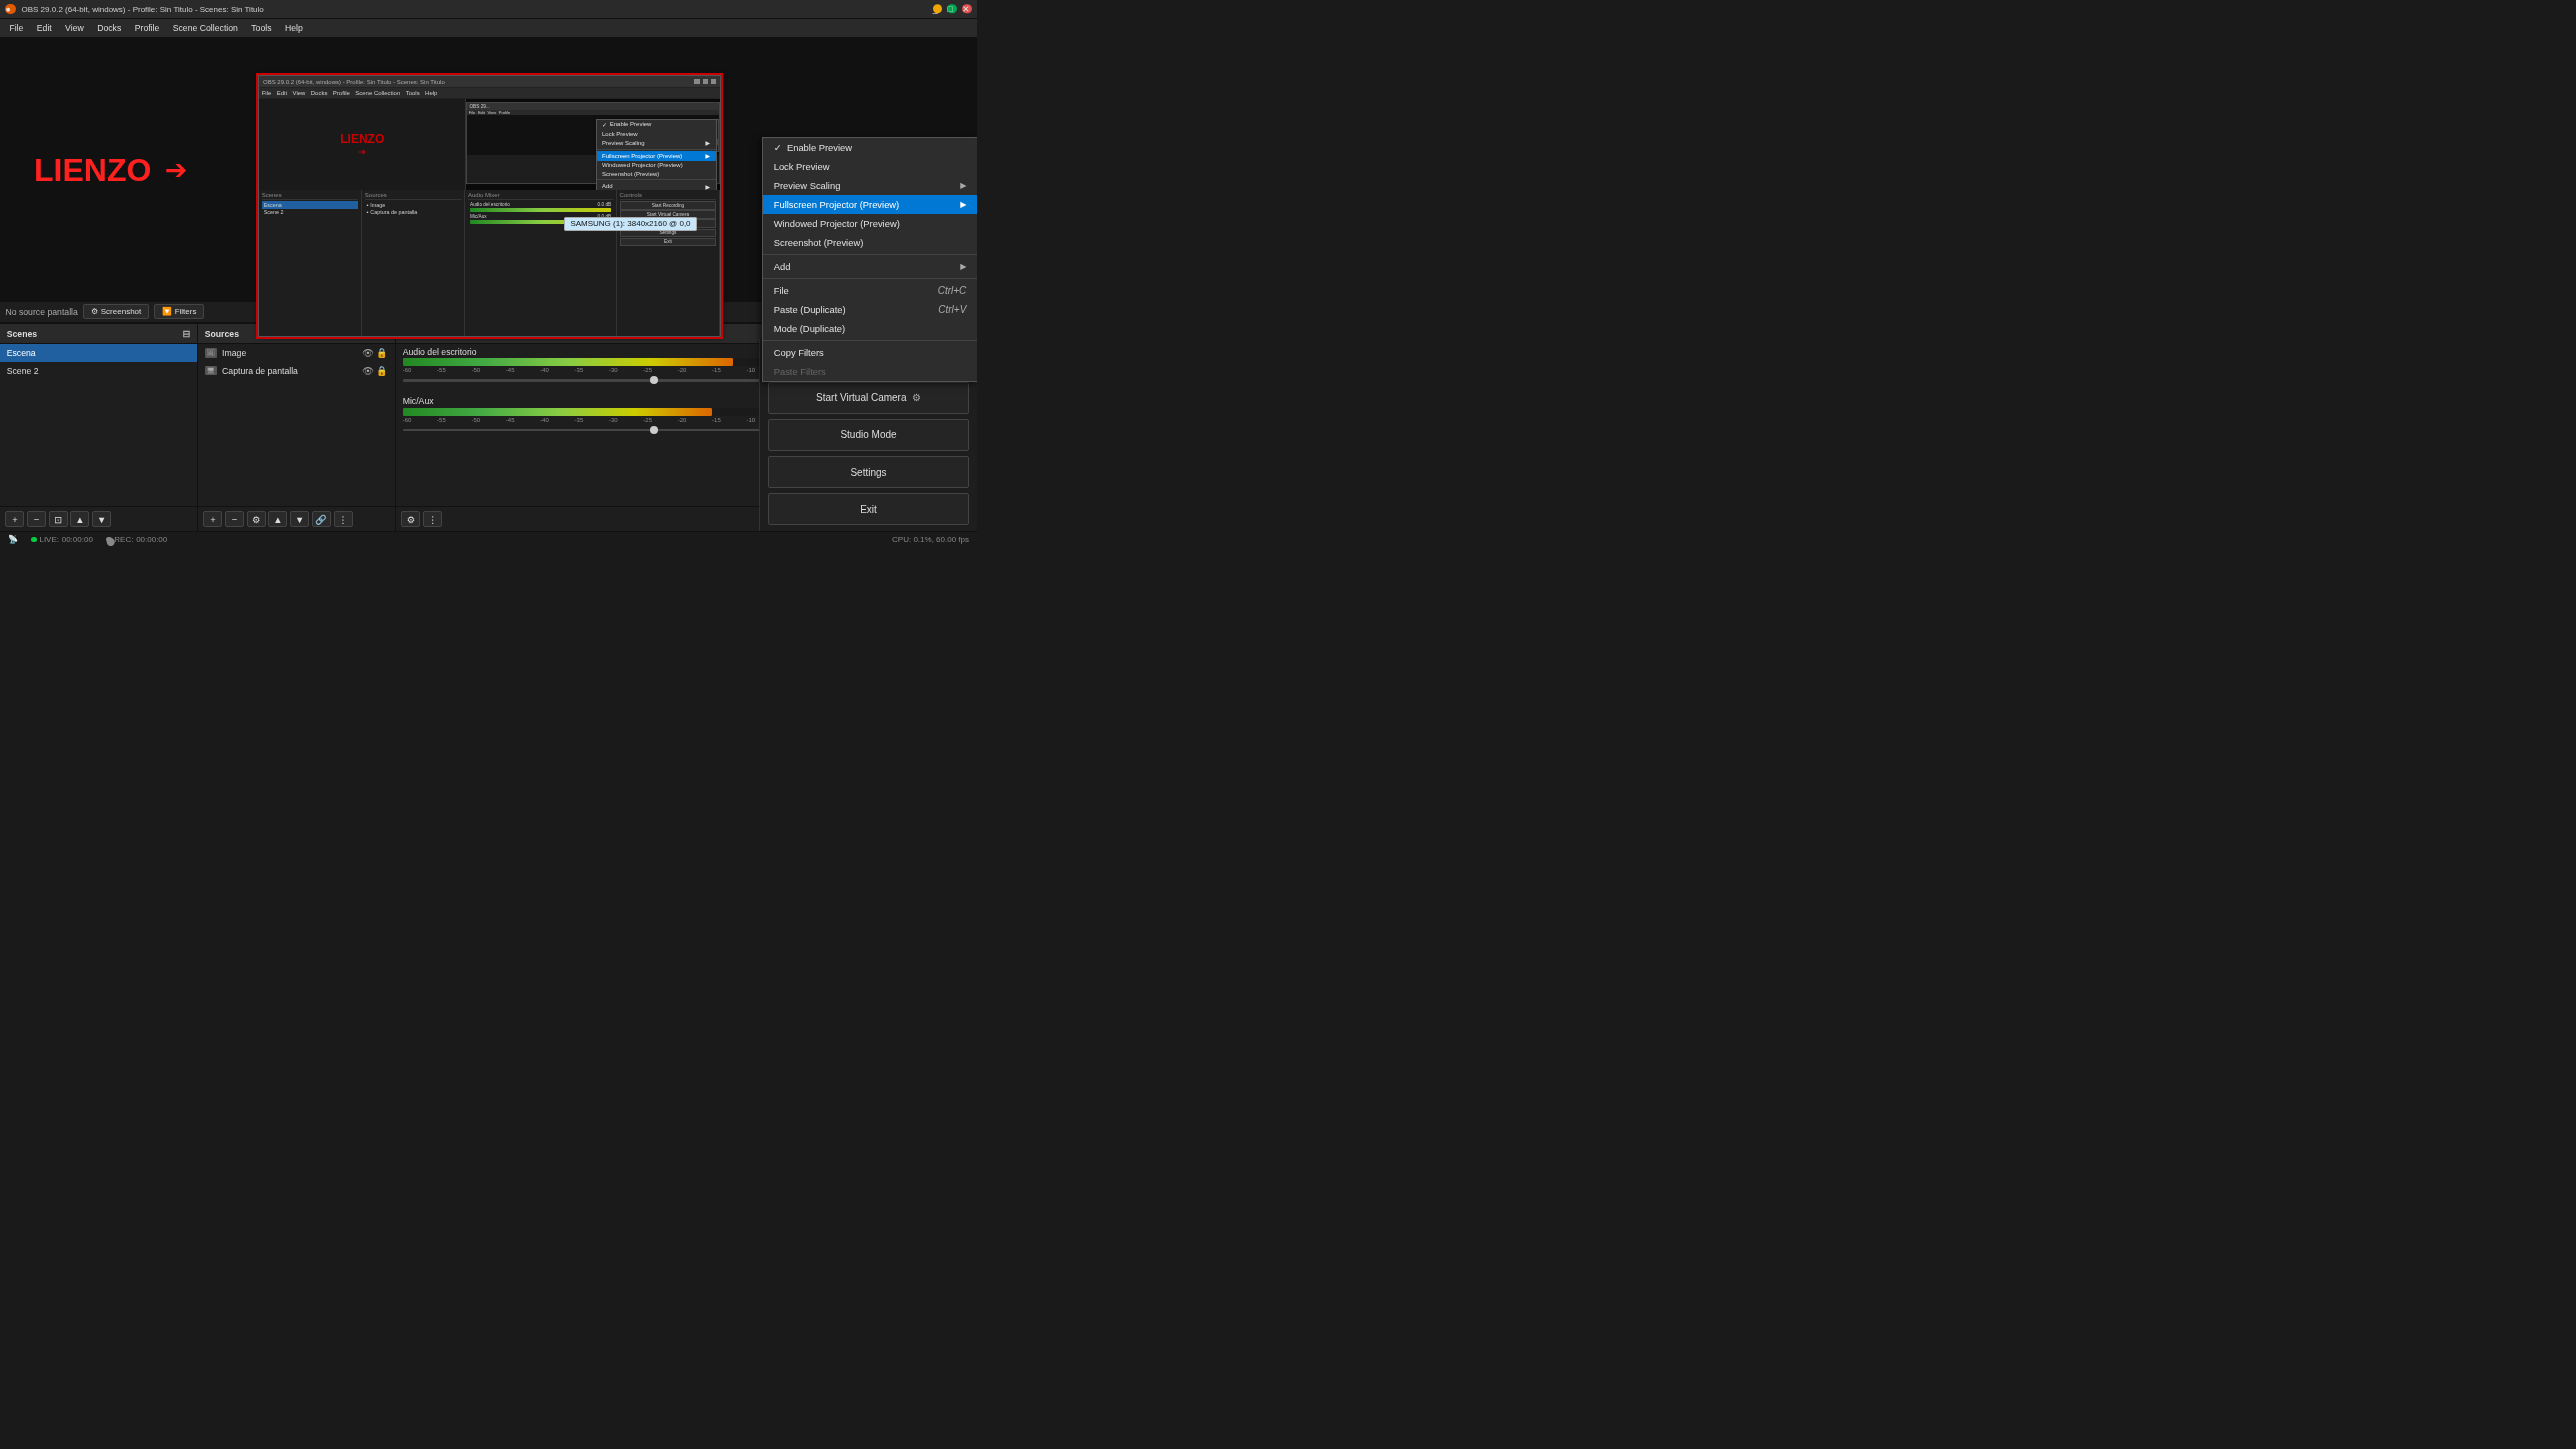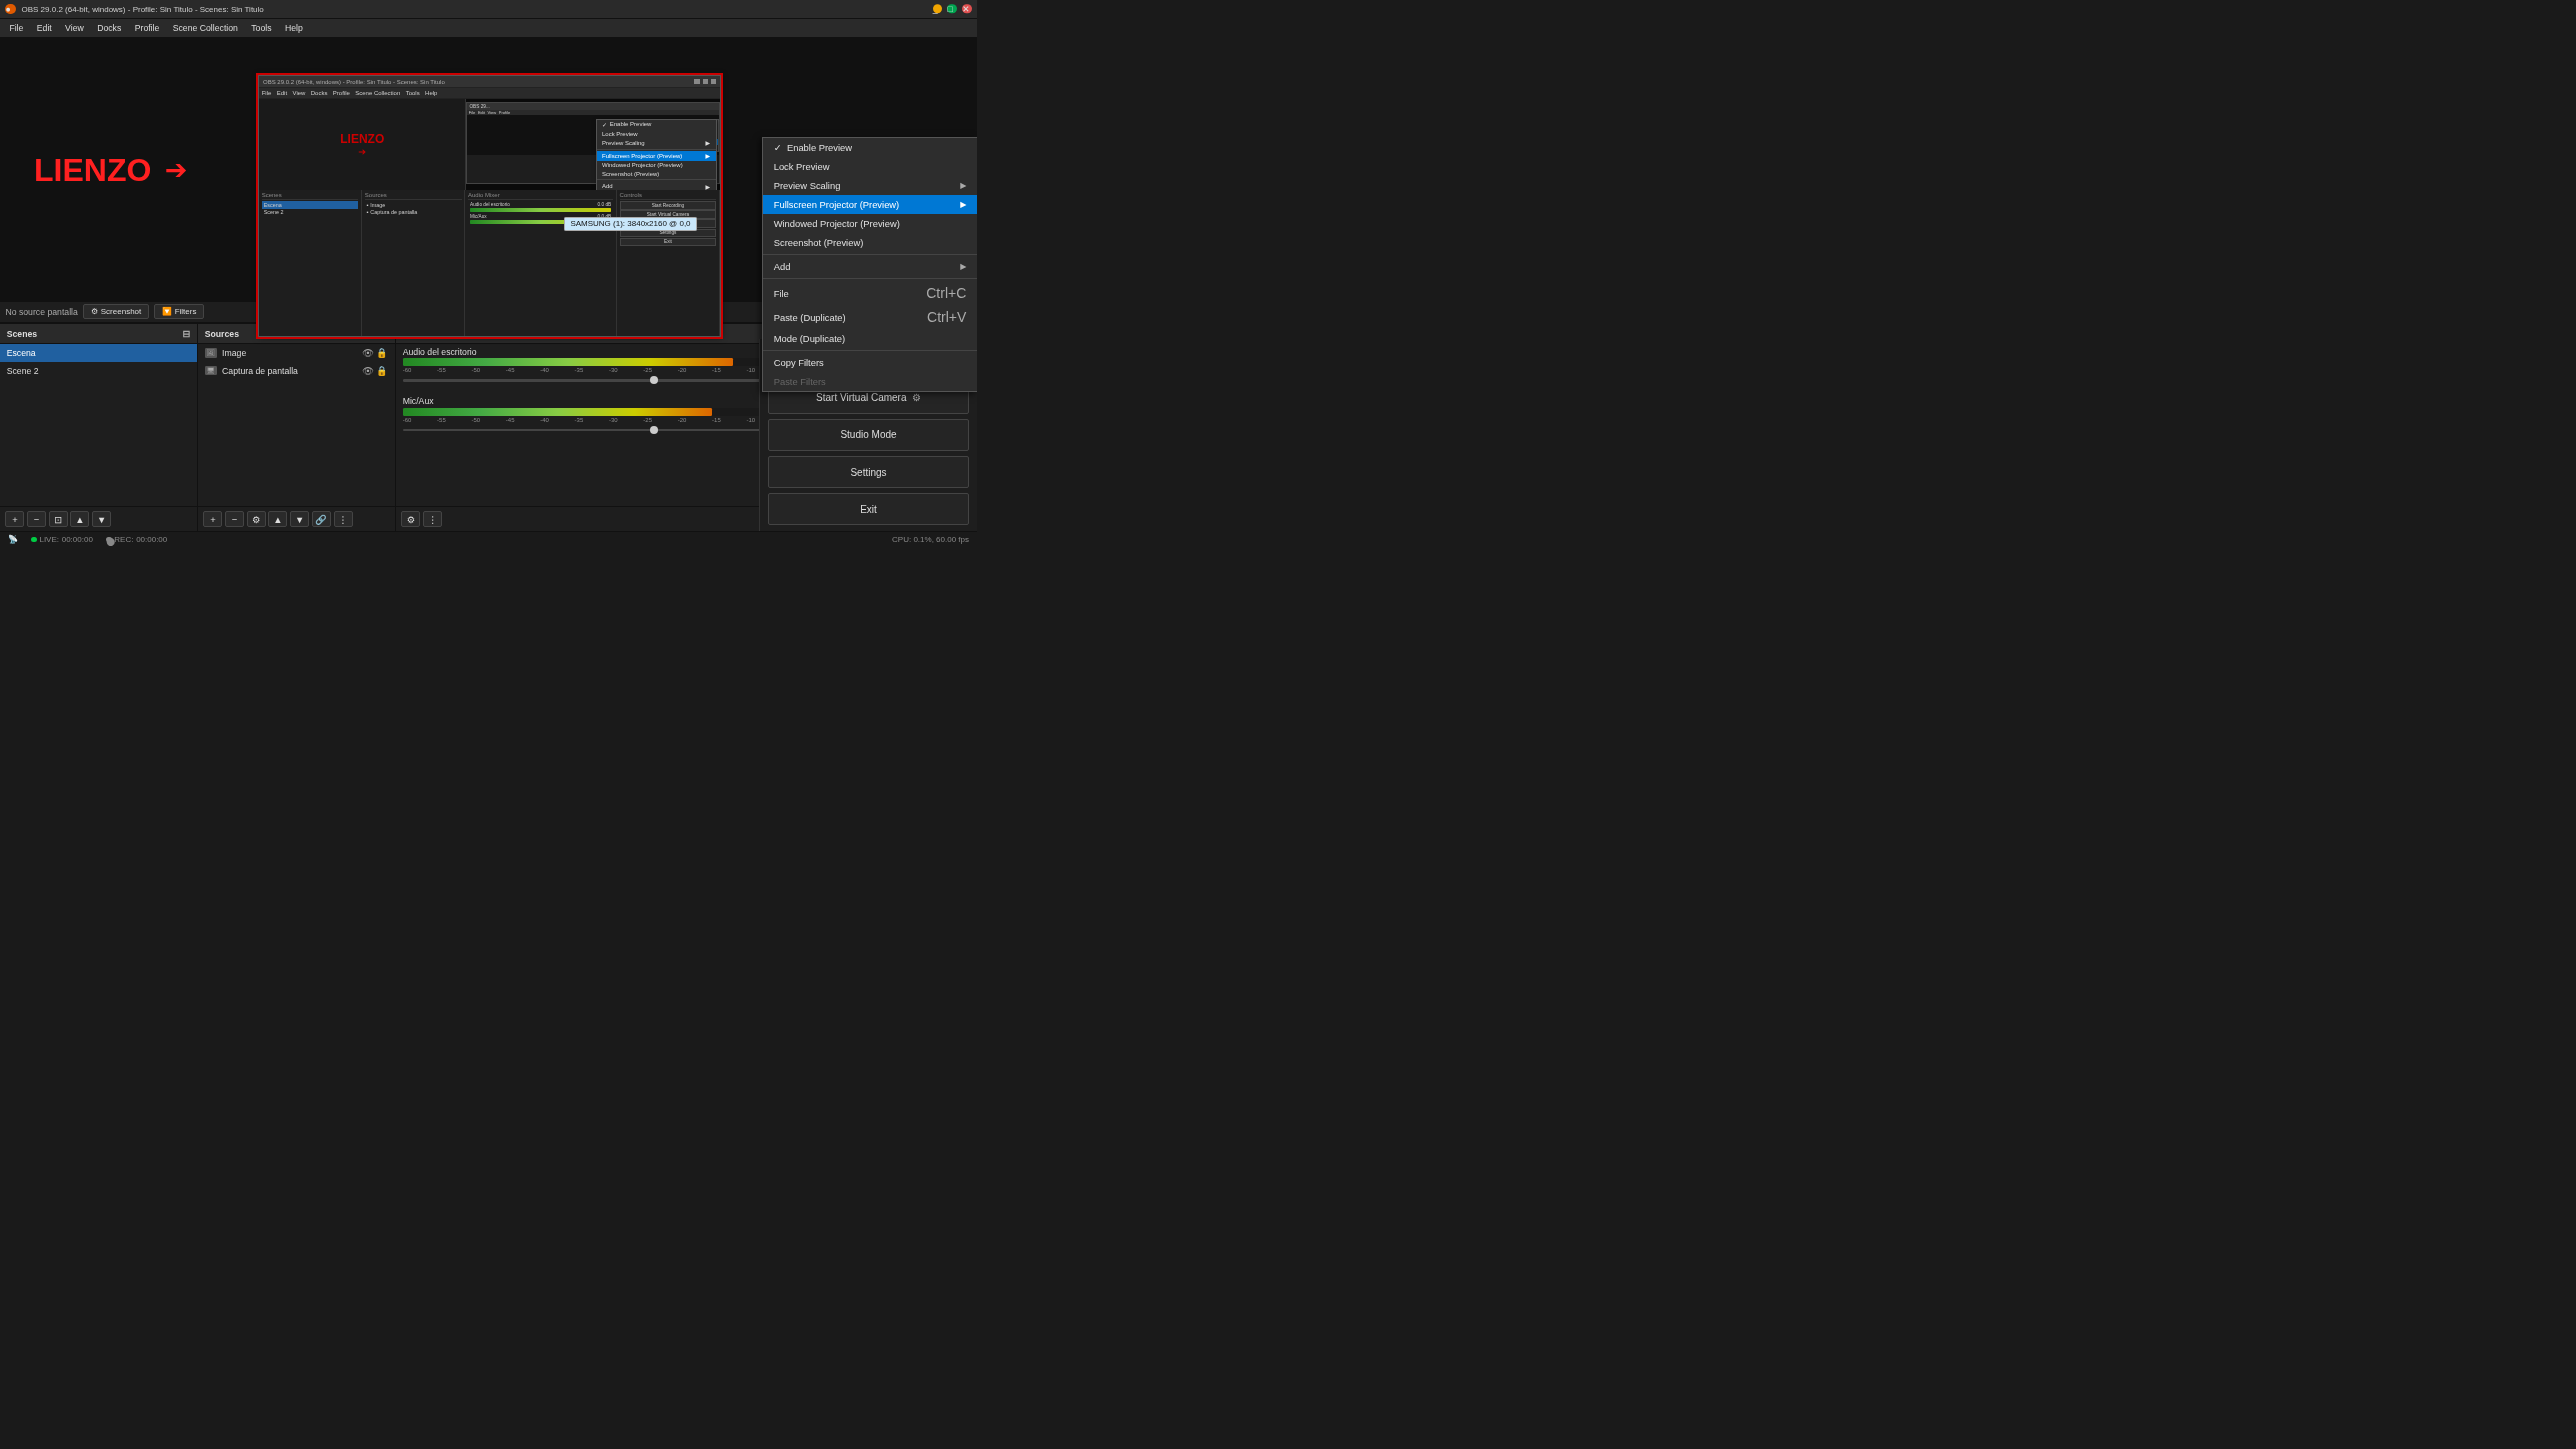--- a/index.html
+++ b/index.html
@@ -244,21 +244,22 @@
     }
     .ctx-item.checked::before { content: '✓'; margin-right: 5.4px; color: #e0e0e0; }
     .ctx-item:not(.checked)::before { content: ''; margin-right: 0; }
     .ctx-item.highlighted {
       background: #0078d4;
       color: #fff;
     }
     .ctx-item .shortcut {
       margin-left: auto;
       color: #aaa;
-      font-size: 14px;
+      font-size: 10px;
+      font-style: italic;
     }
     .ctx-item .ctx-arrow {
       margin-left: auto;
       font-size: 8px;
       color: #aaa;
     }
     .ctx-item.highlighted .ctx-arrow { color: #fff; }
     .ctx-sep {
       border-top: 0.7px solid #444;
       margin: 2px 0;

